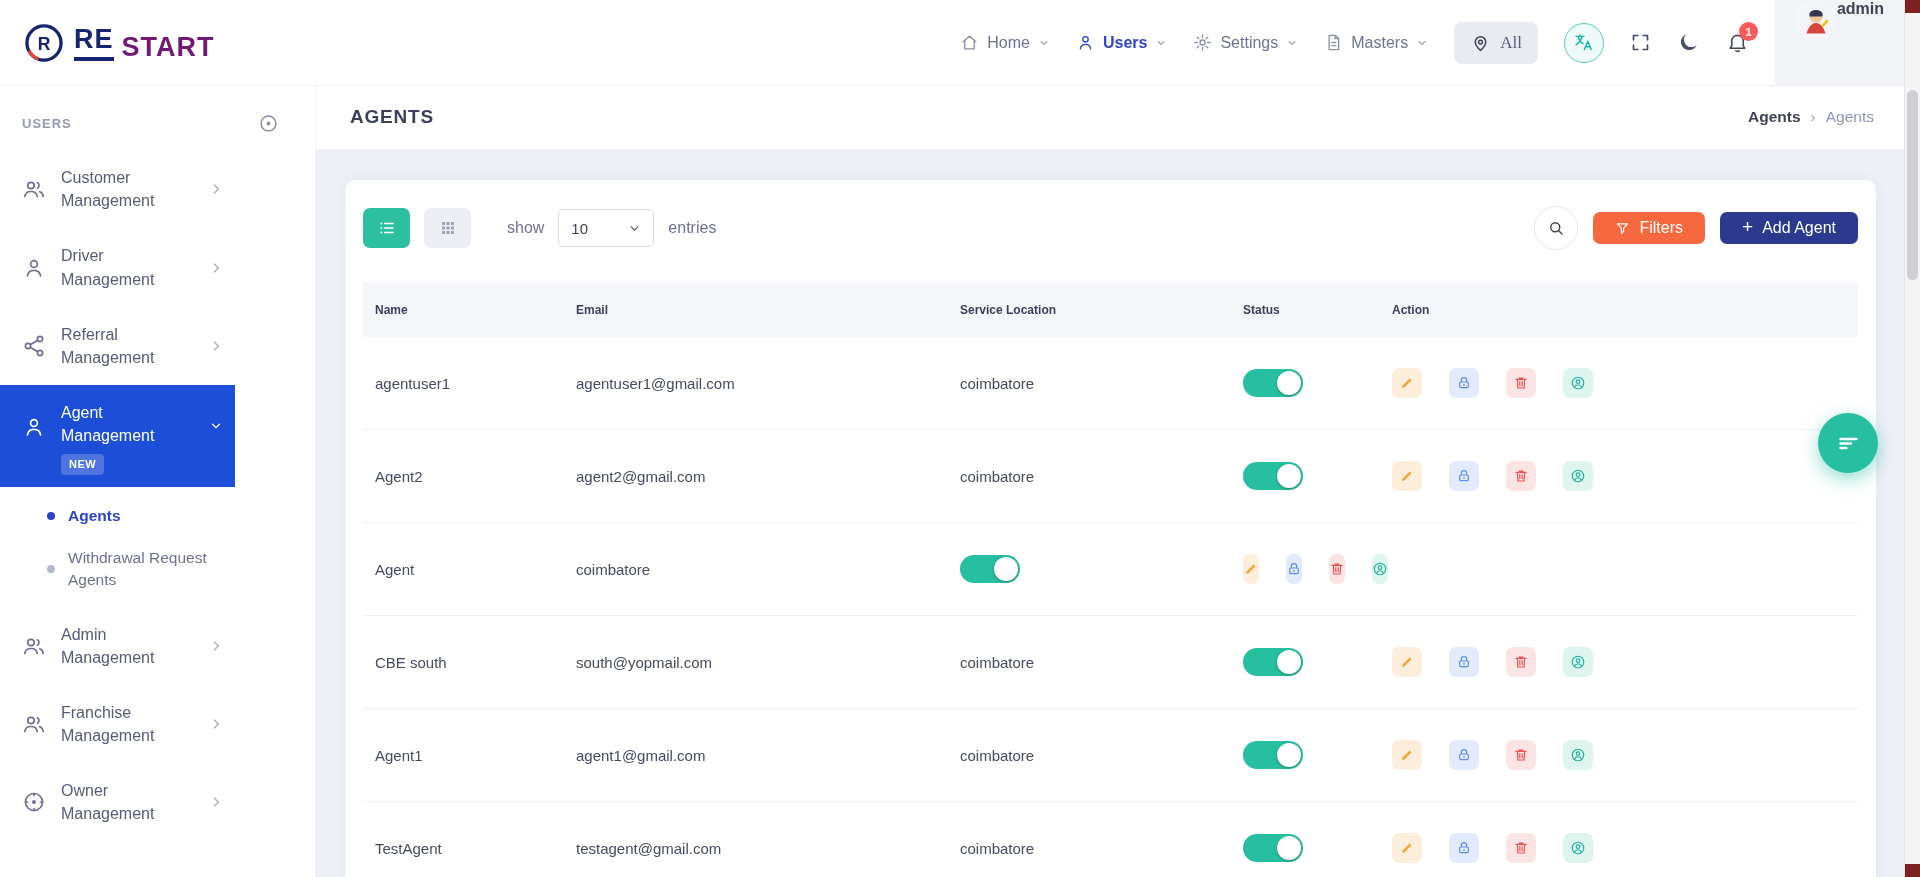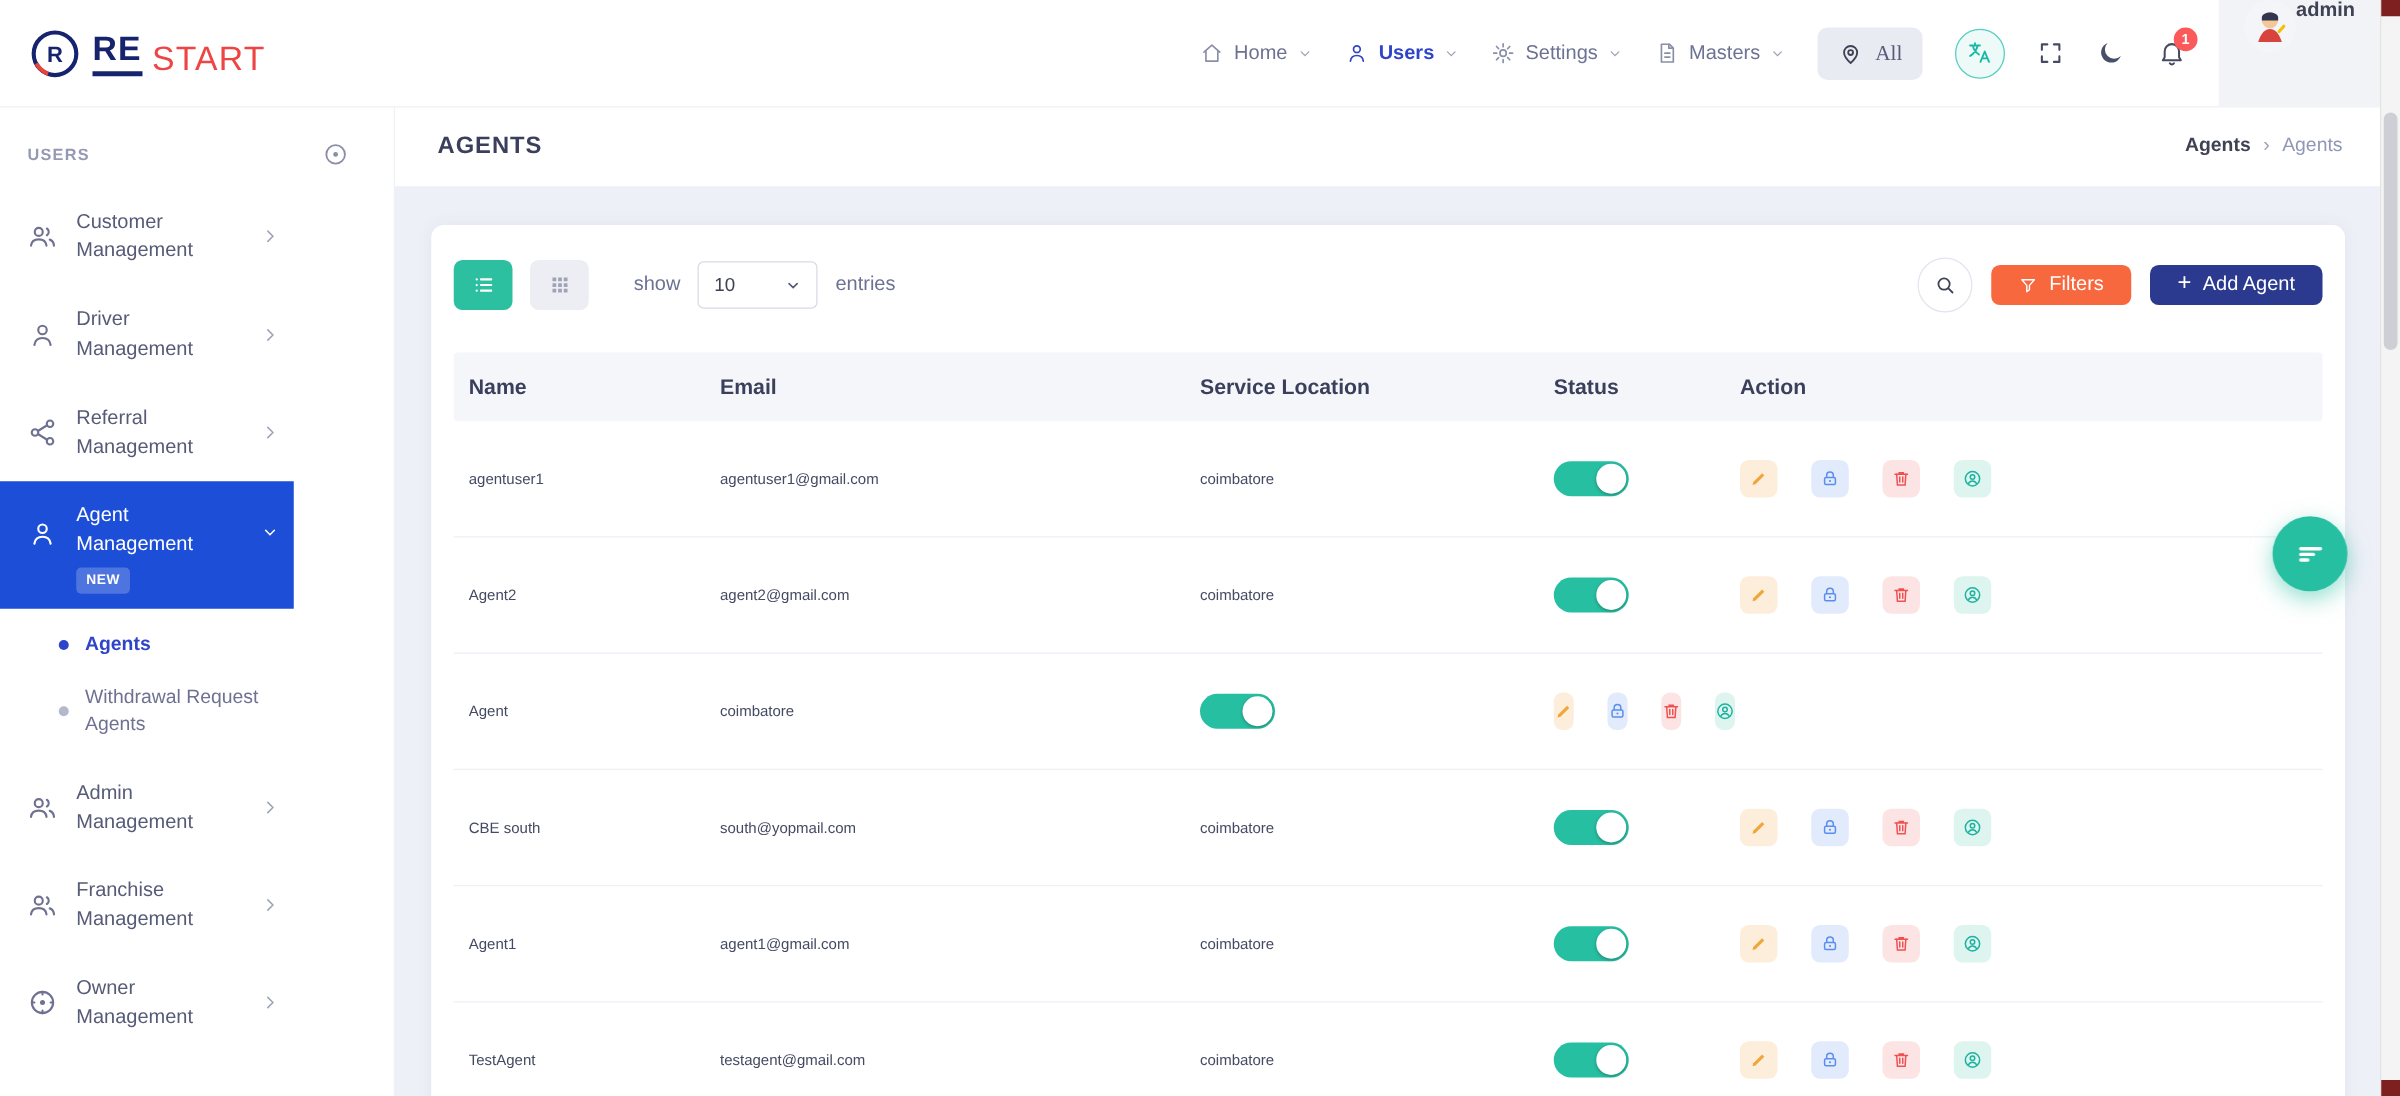--- a/index.html
+++ b/index.html
@@ -5,21 +5,21 @@
   * { box-sizing: border-box; margin: 0; padding: 0; }
   html,body { width:1920px; height:877px; overflow:hidden; }
   body { font-family:"Liberation Sans", sans-serif; font-size:16px; color:#3f4254; background:#fff; }
   .app { position:relative; width:1920px; height:877px; overflow:hidden; }
 
   
   .topbar { position:fixed; top:0; left:0; right:16px; height:85px; background:#fff;
             display:flex; align-items:center; z-index:10; box-shadow:0 1px 0 #eef0f4; }
   .logo { width:316px; display:flex; align-items:center; gap:8px; padding-left:22px; cursor:pointer; }
   .logo-re { font-size:27px; font-weight:800; color:#16246f; border-bottom:4px solid #16246f; padding-bottom:2px; letter-spacing:1px;}
-  .logo-start { font-size:27px; font-weight:400; color:#ef4444; letter-spacing:1px; margin-top:10px;}
+  .logo-start { font-size:27px; font-weight:700; color:#701a75; letter-spacing:1px; margin-top:10px;}
   .topnav { margin-left:auto; display:flex; align-items:center; gap:26px; padding-right:0; }
   .nitem { display:flex; align-items:center; gap:8px; color:#6c7293; cursor:pointer; }
   .nitem .ic { width:19px; height:19px; color:#8a8fa8; }
   .nitem .chev { width:12px; height:12px; color:#9ea3b5; }
   .nitem.active { color:#2e44c9; font-weight:700; }
   .nitem.active .ic { color:#2e44c9; }
   .pill { height:42px; background:#e9ebf2; border-radius:8px; display:flex; align-items:center; gap:9px;
           padding:0 16px; cursor:pointer; }
   .pill .ic { width:21px; height:21px; color:#3f4254; }
   .pill-text { font-family:"Liberation Serif", serif; font-size:17px; color:#565b77; }
@@ -94,23 +94,23 @@
   .btn { height:32px; border:none; border-radius:7px; color:#fff; font-size:16px; font-family:inherit;
          display:flex; align-items:center; gap:9px; cursor:pointer; }
   .btn-filters { background:#f8683f; padding:0 22px; }
   .btn-add { background:#2b3a8f; padding:0 22px; }
   .btn svg { width:15px; height:15px; }
   .plus { font-size:19px; font-weight:400; margin-top:-2px; }
 
   
   .thead { display:grid; grid-template-columns:201px 384px 283px 149px 1fr; background:#f5f6fa;
            height:55px; align-items:center; border-radius:3px; }
-  .thead > div { padding-left:12px; font-weight:700; color:#3a3f5c; font-size:17px; }
+  .thead > div { padding-left:12px; font-weight:700; color:#3a3f5c; font-size:12px; }
   .trow { display:grid; grid-template-columns:201px 384px 283px 149px 1fr; height:93px;
-          align-items:center; border-bottom:1px solid #eef0f6; font-size:12px; color:#454a63; }
+          align-items:center; border-bottom:1px solid #eef0f6; font-size:15px; color:#454a63; }
   .trow > div { padding-left:12px; }
   .toggle { width:60px; height:28px; border-radius:14px; background:#27bfa2; position:relative; cursor:pointer; }
   .knob { width:24px; height:24px; background:#fff; border-radius:50%; position:absolute; top:2px; right:2px;
           box-shadow:0 1px 3px rgba(0,0,0,.3); }
   .acts { display:flex; gap:27px; }
   .act { width:30px; height:30px; border-radius:7px; border:none; cursor:pointer;
          display:flex; align-items:center; justify-content:center; }
   .act svg { width:16px; height:16px; }
   .act-edit { background:#fdeedc; color:#f0a63a; }
   .act-lock { background:#e2ebfc; color:#5a8dee; }

